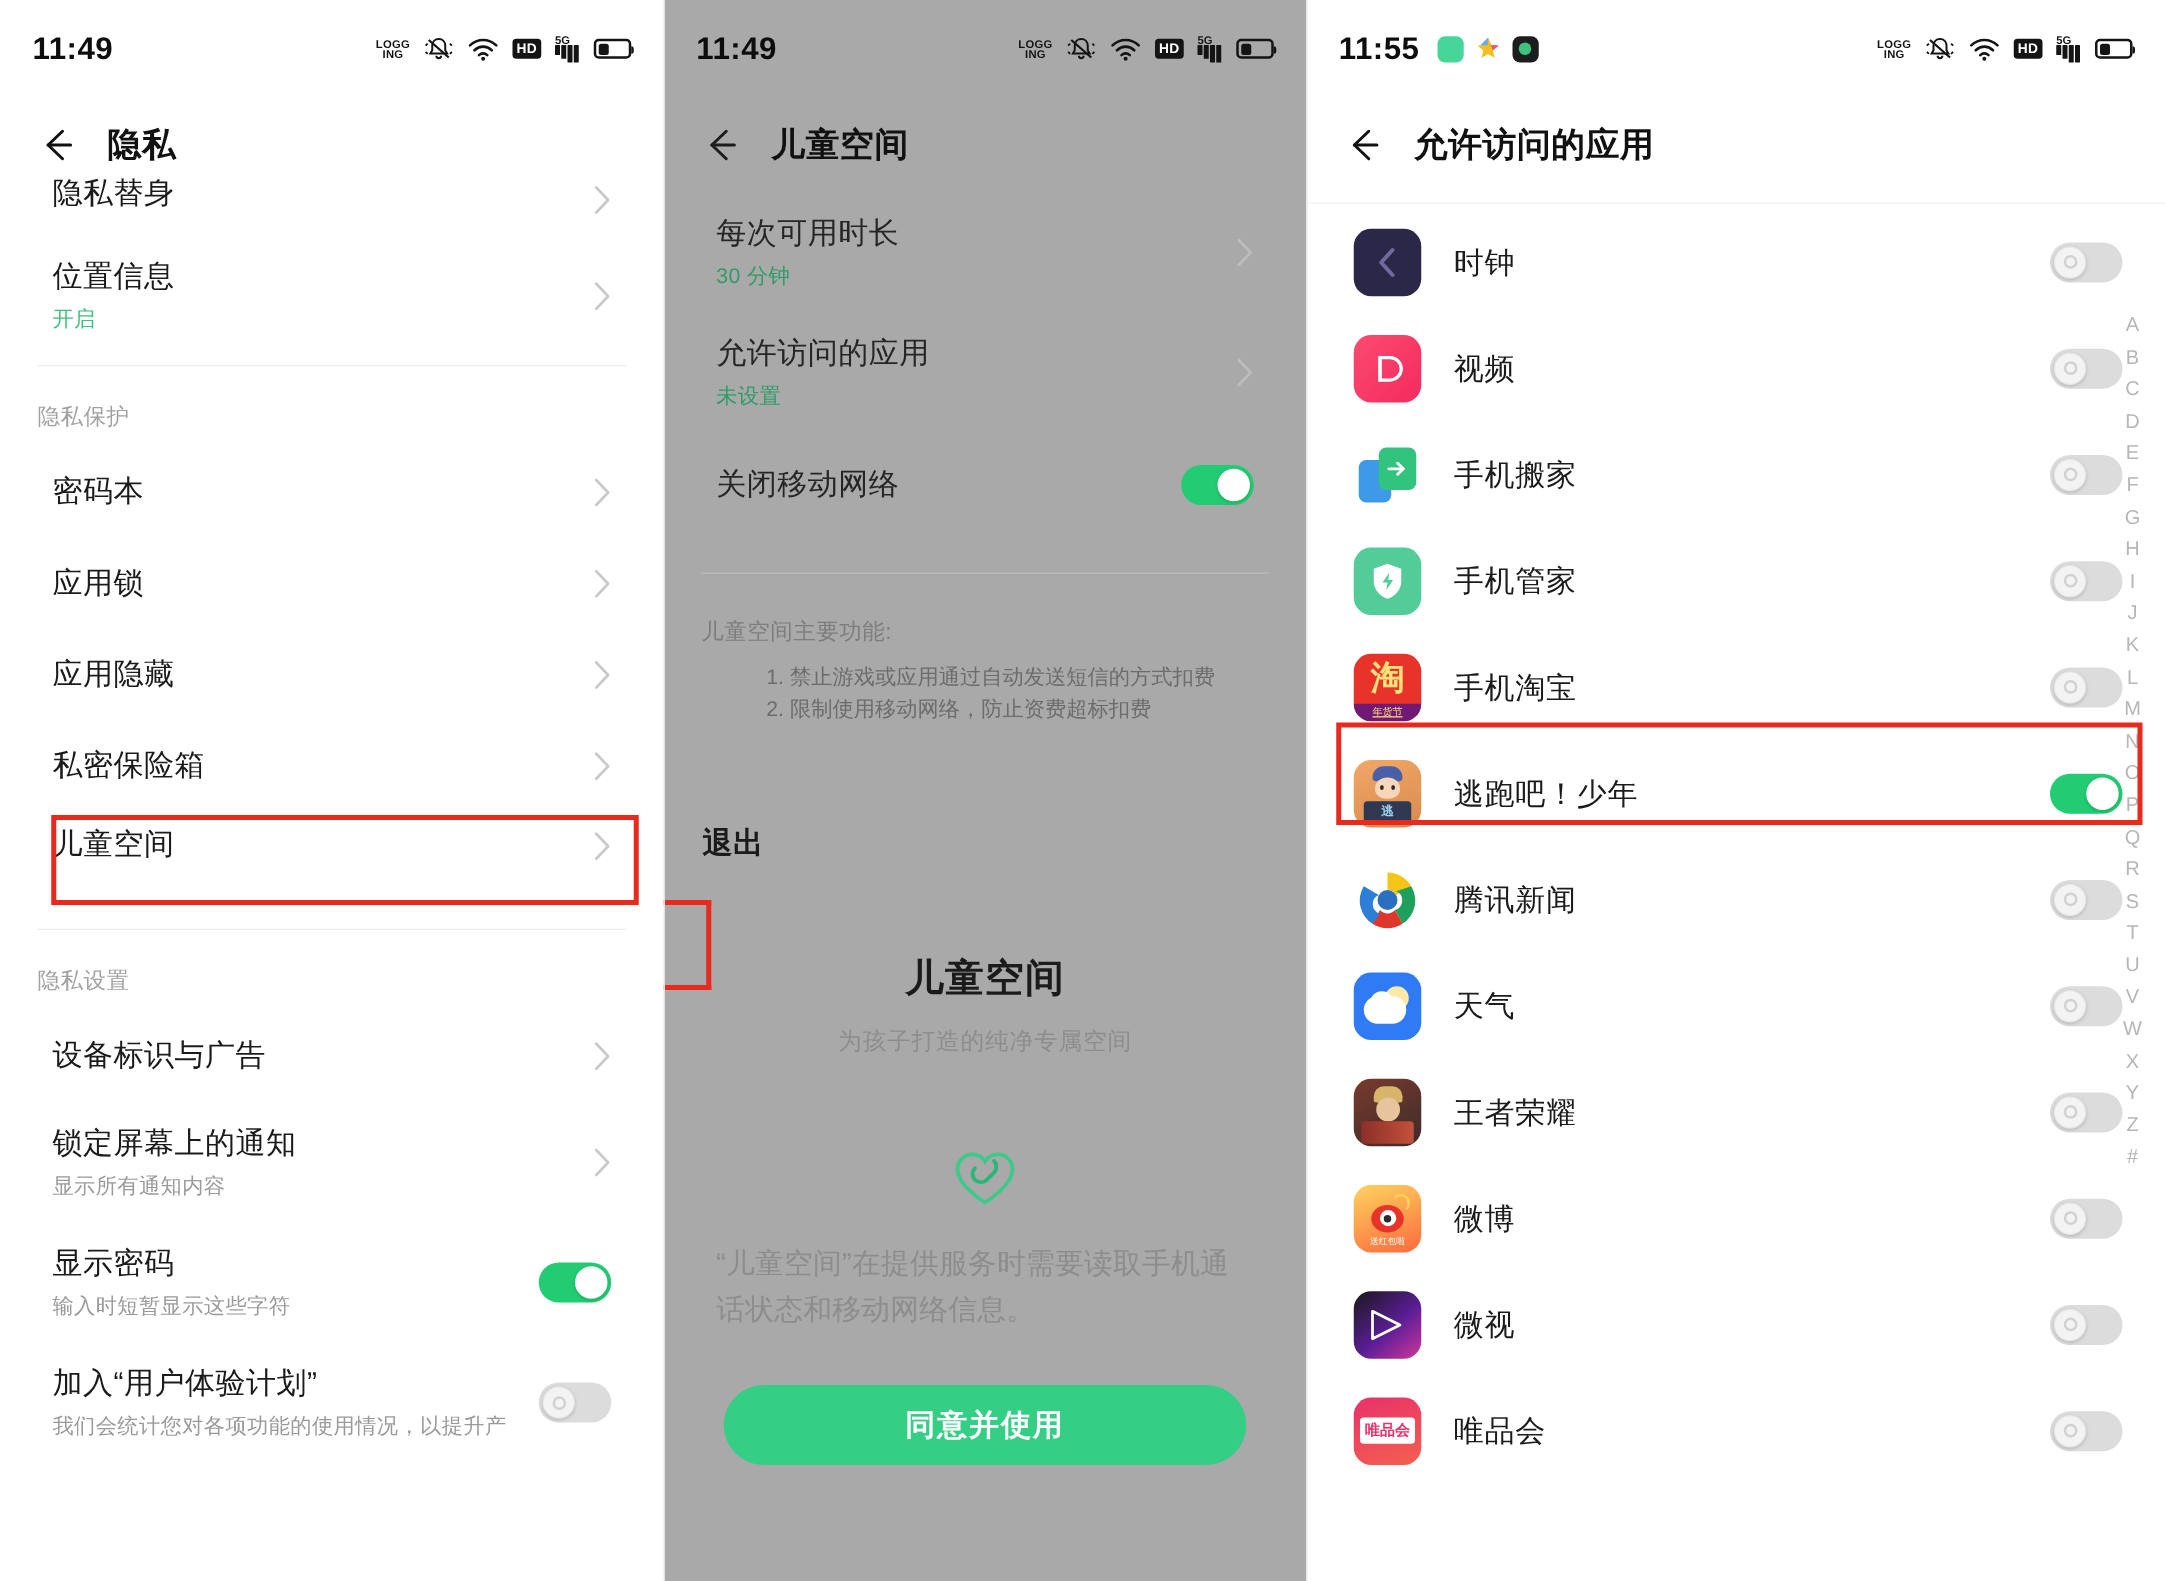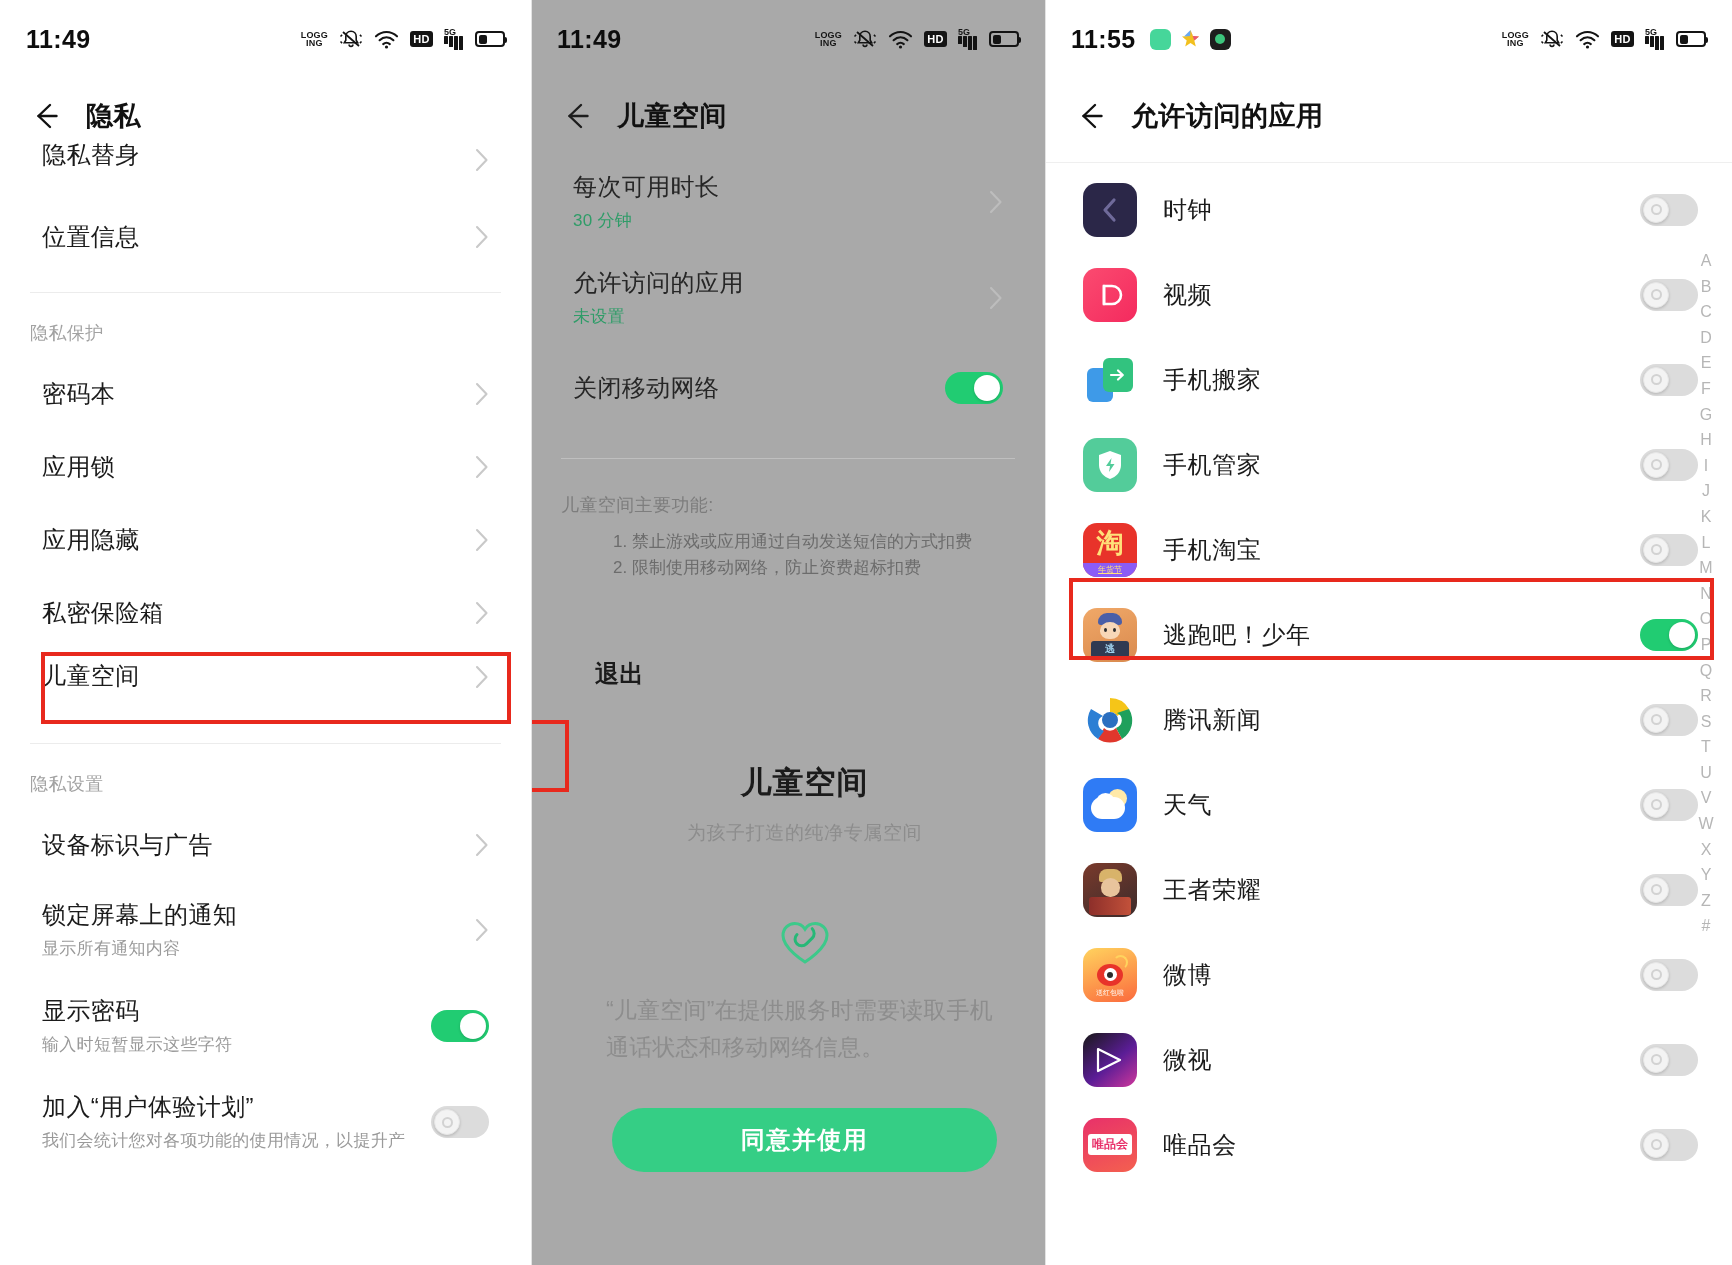--- a/index.html
+++ b/index.html
@@ -103,21 +103,20 @@
   .feature{padding:0 30px;}
   .feature-head{display:flex;align-items:center;gap:18px;margin-bottom:10px;}
   .feature-title{font-size:25px;font-weight:700;color:#232323;letter-spacing:.5px;}
   .feature-lines{font-size:17px;color:#6c6c6c;line-height:1.55;padding-left:52px;white-space:nowrap;}
 
   
   .sheet{
     position:absolute;left:0;right:0;bottom:0;top:603px;
     background:#fff;border-radius:26px 26px 0 0;
     box-shadow:0 -4px 18px rgba(0,0,0,.08);
-    margin-left:33px;
   }
   .sheet-exit{font-size:24px;font-weight:700;color:#1b1b1b;padding:55px 0 0 31px;letter-spacing:.5px;}
   .sheet-brand{text-align:center;margin-top:72px;}
   .sheet-brand .bt{font-size:31px;font-weight:700;color:#1b1b1b;letter-spacing:1px;}
   .sheet-brand .bs{font-size:19px;color:#8d8d8d;margin-top:16px;letter-spacing:.6px;}
   .sheet-logo{display:flex;justify-content:center;margin-top:72px;}
   .sheet-note{
     font-size:23px;color:#8d8d8d;line-height:1.6;margin:26px 42px 0;letter-spacing:.2px;
   }
   .sheet-btn{
@@ -200,20 +199,21 @@
             <div class="title" style="margin-top:-8px;">隐私替身</div>
           </div>
         <svg class="chev" viewBox="0 0 14 24">
             <path d="M2 2l9.5 10L2 22" fill="none" stroke="#c9c9c9" stroke-width="2.1" stroke-linecap="round" stroke-linejoin="round"></path>
           </svg>
       </div>
 
       <div class="row" style="min-height:90px;">
         <div class="texts">
           <div class="title">位置信息</div>
+          <div class="sub green">开启</div>
         </div>
         <svg class="chev" viewBox="0 0 14 24">
             <path d="M2 2l9.5 10L2 22" fill="none" stroke="#c9c9c9" stroke-width="2.1" stroke-linecap="round" stroke-linejoin="round"></path>
           </svg>
       </div>
 
       <div class="divider"></div>
       <div class="section-head">隐私保护</div>
 
       <div class="row">
@@ -510,21 +510,21 @@
         </div>
         <div class="app-name">手机管家</div>
         <div class="toggle off">
             <span class="knob"></span>
           </div>
       </div>
 
       <div class="app-row">
         <div class="app-icon" style="background:#e8332a;display:flex;align-items:center;justify-content:flex-start;flex-direction:column;">
           <span style="color:#ffe27a;font-size:27px;font-weight:700;line-height:40px;font-family:'DejaVu Sans',sans-serif;">淘</span>
-          <span style="position:absolute;left:0;right:0;bottom:0;height:14px;background:#8b5cf6;color:#ffe27a;font-size:8px;display:flex;align-items:center;justify-content:center;text-decoration:underline;">年货节</span>
+          <span style="position:absolute;left:0;right:0;bottom:0;height:14px;background:#701a75;color:#ffe27a;font-size:8px;display:flex;align-items:center;justify-content:center;text-decoration:underline;">年货节</span>
         </div>
         <div class="app-name">手机淘宝</div>
         <div class="toggle off">
             <span class="knob"></span>
           </div>
       </div>
 
       <div class="app-row">
         <div class="app-icon" style="background:linear-gradient(160deg,#f0a868,#d98a4e);">
           <span style="position:absolute;left:15px;top:5px;width:24px;height:12px;border-radius:9px 9px 3px 3px;background:#4a5fa8;display:block;"></span>

